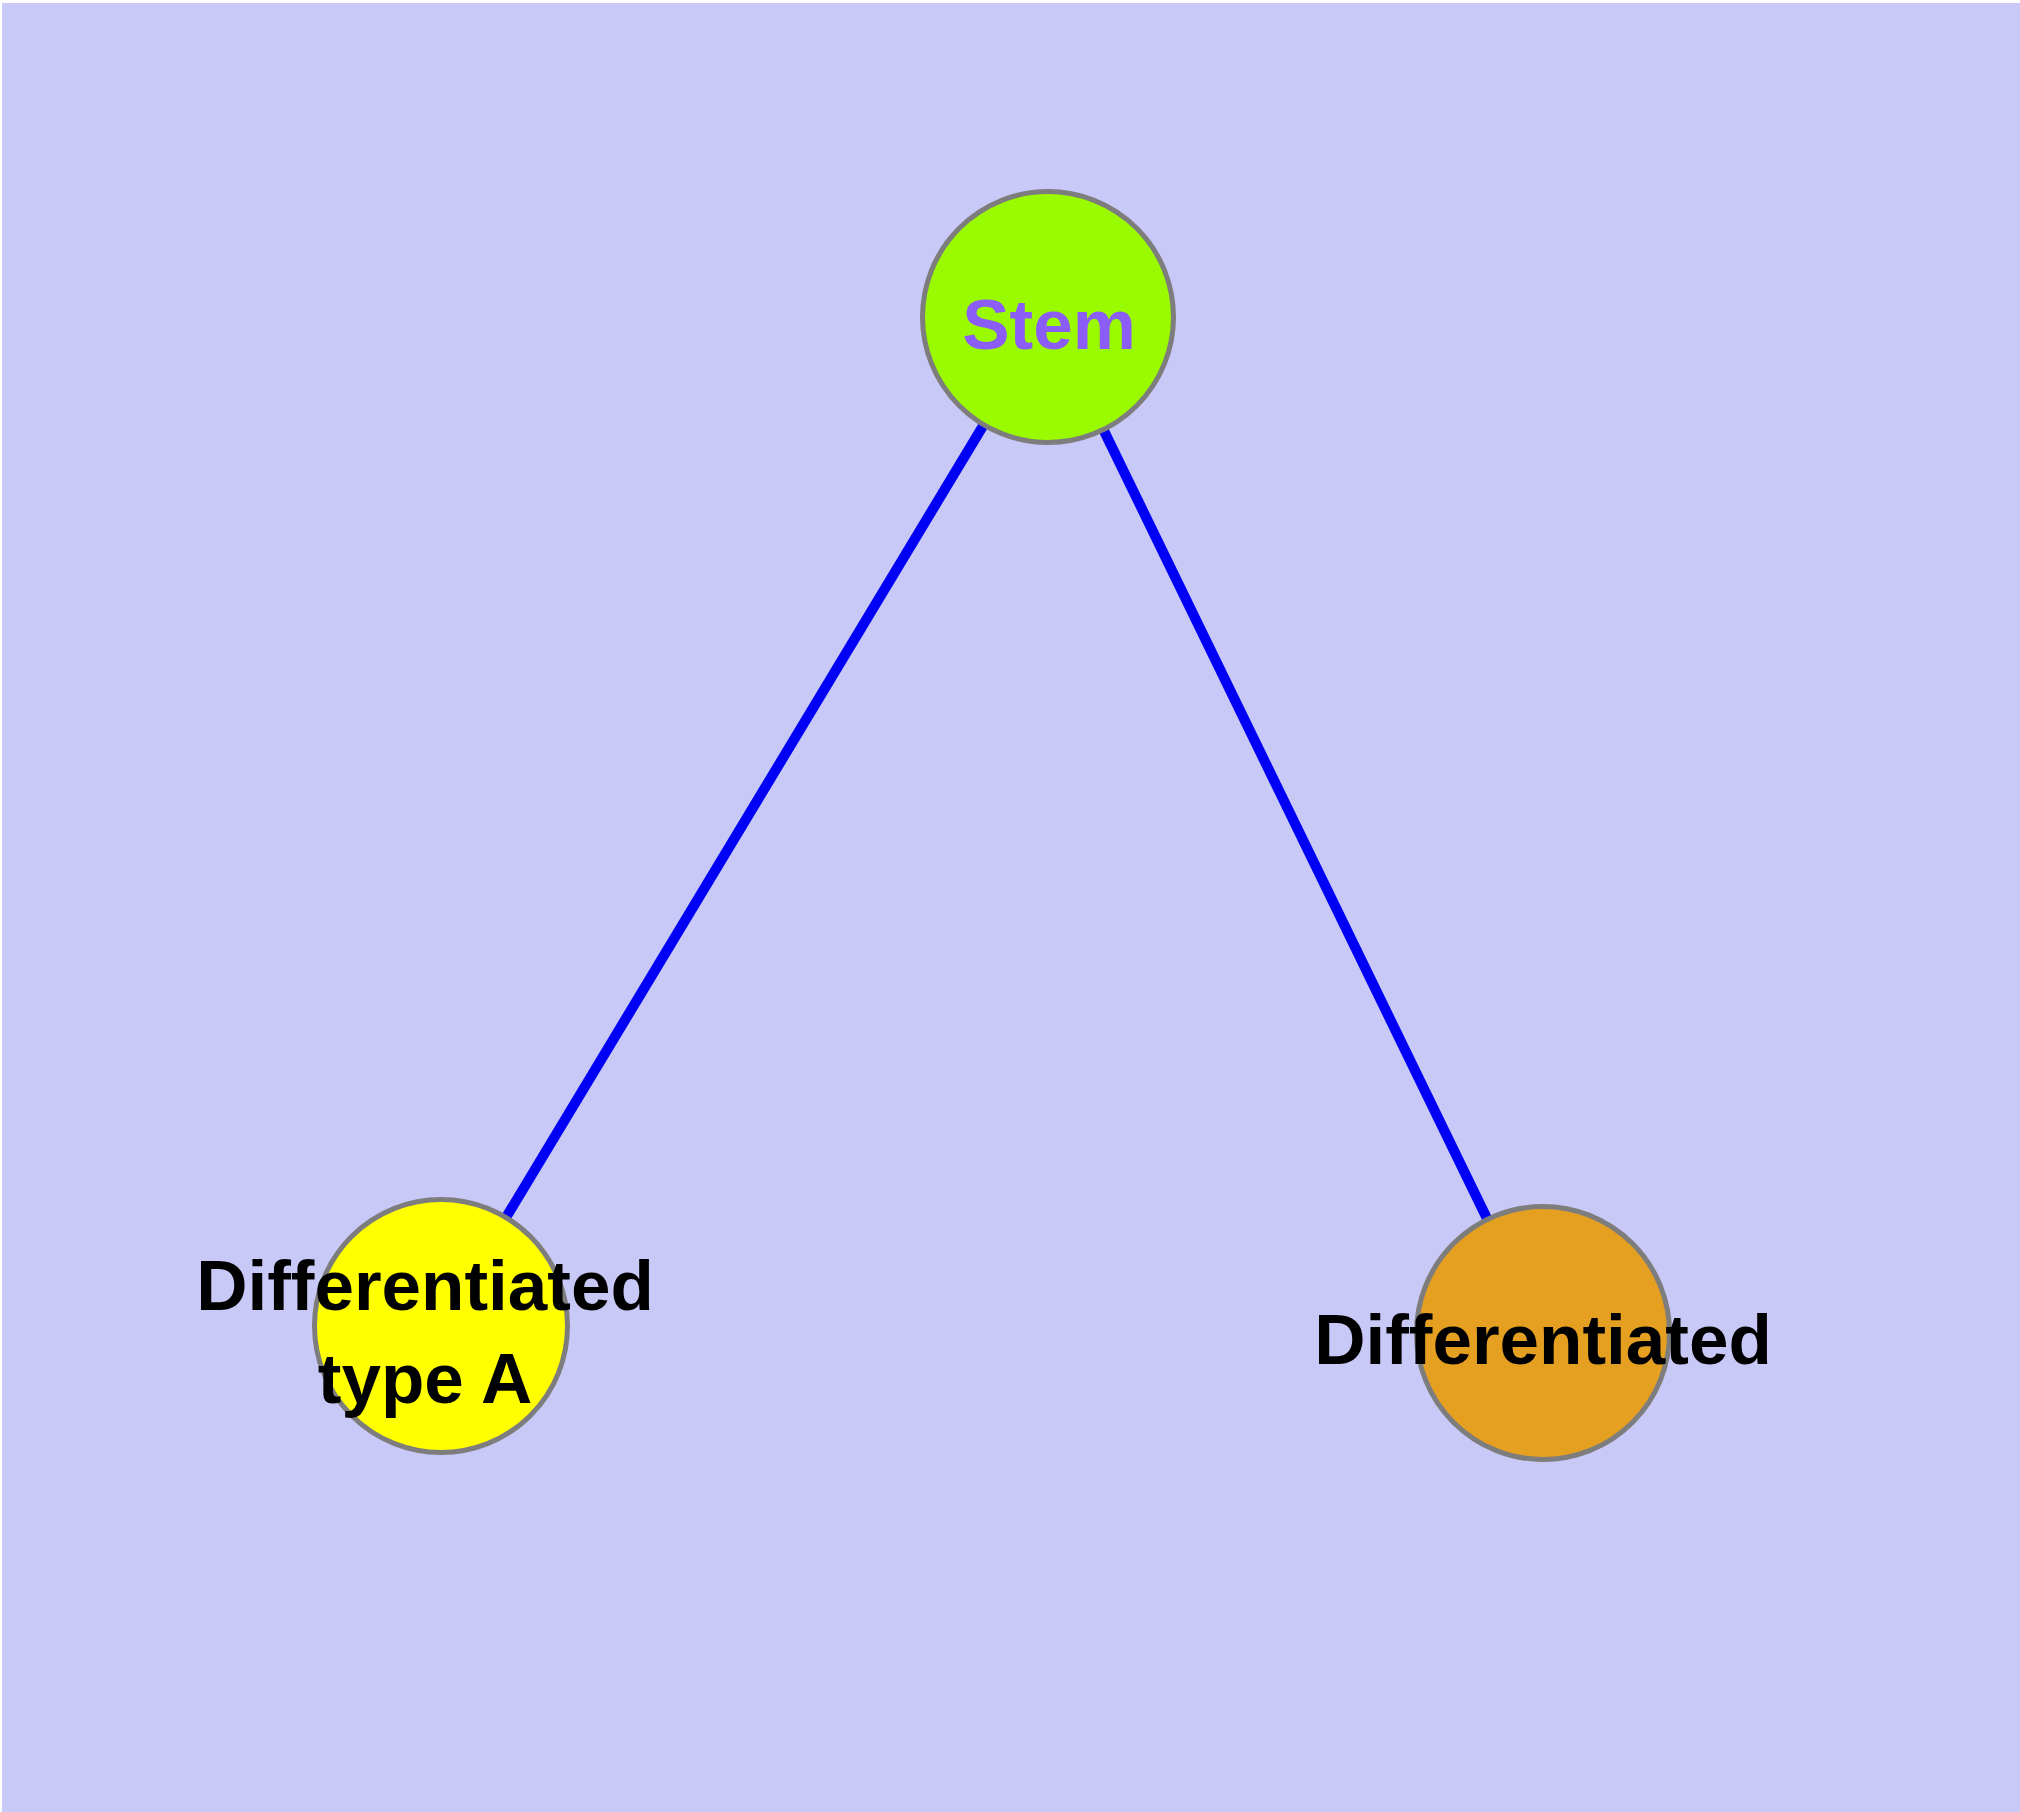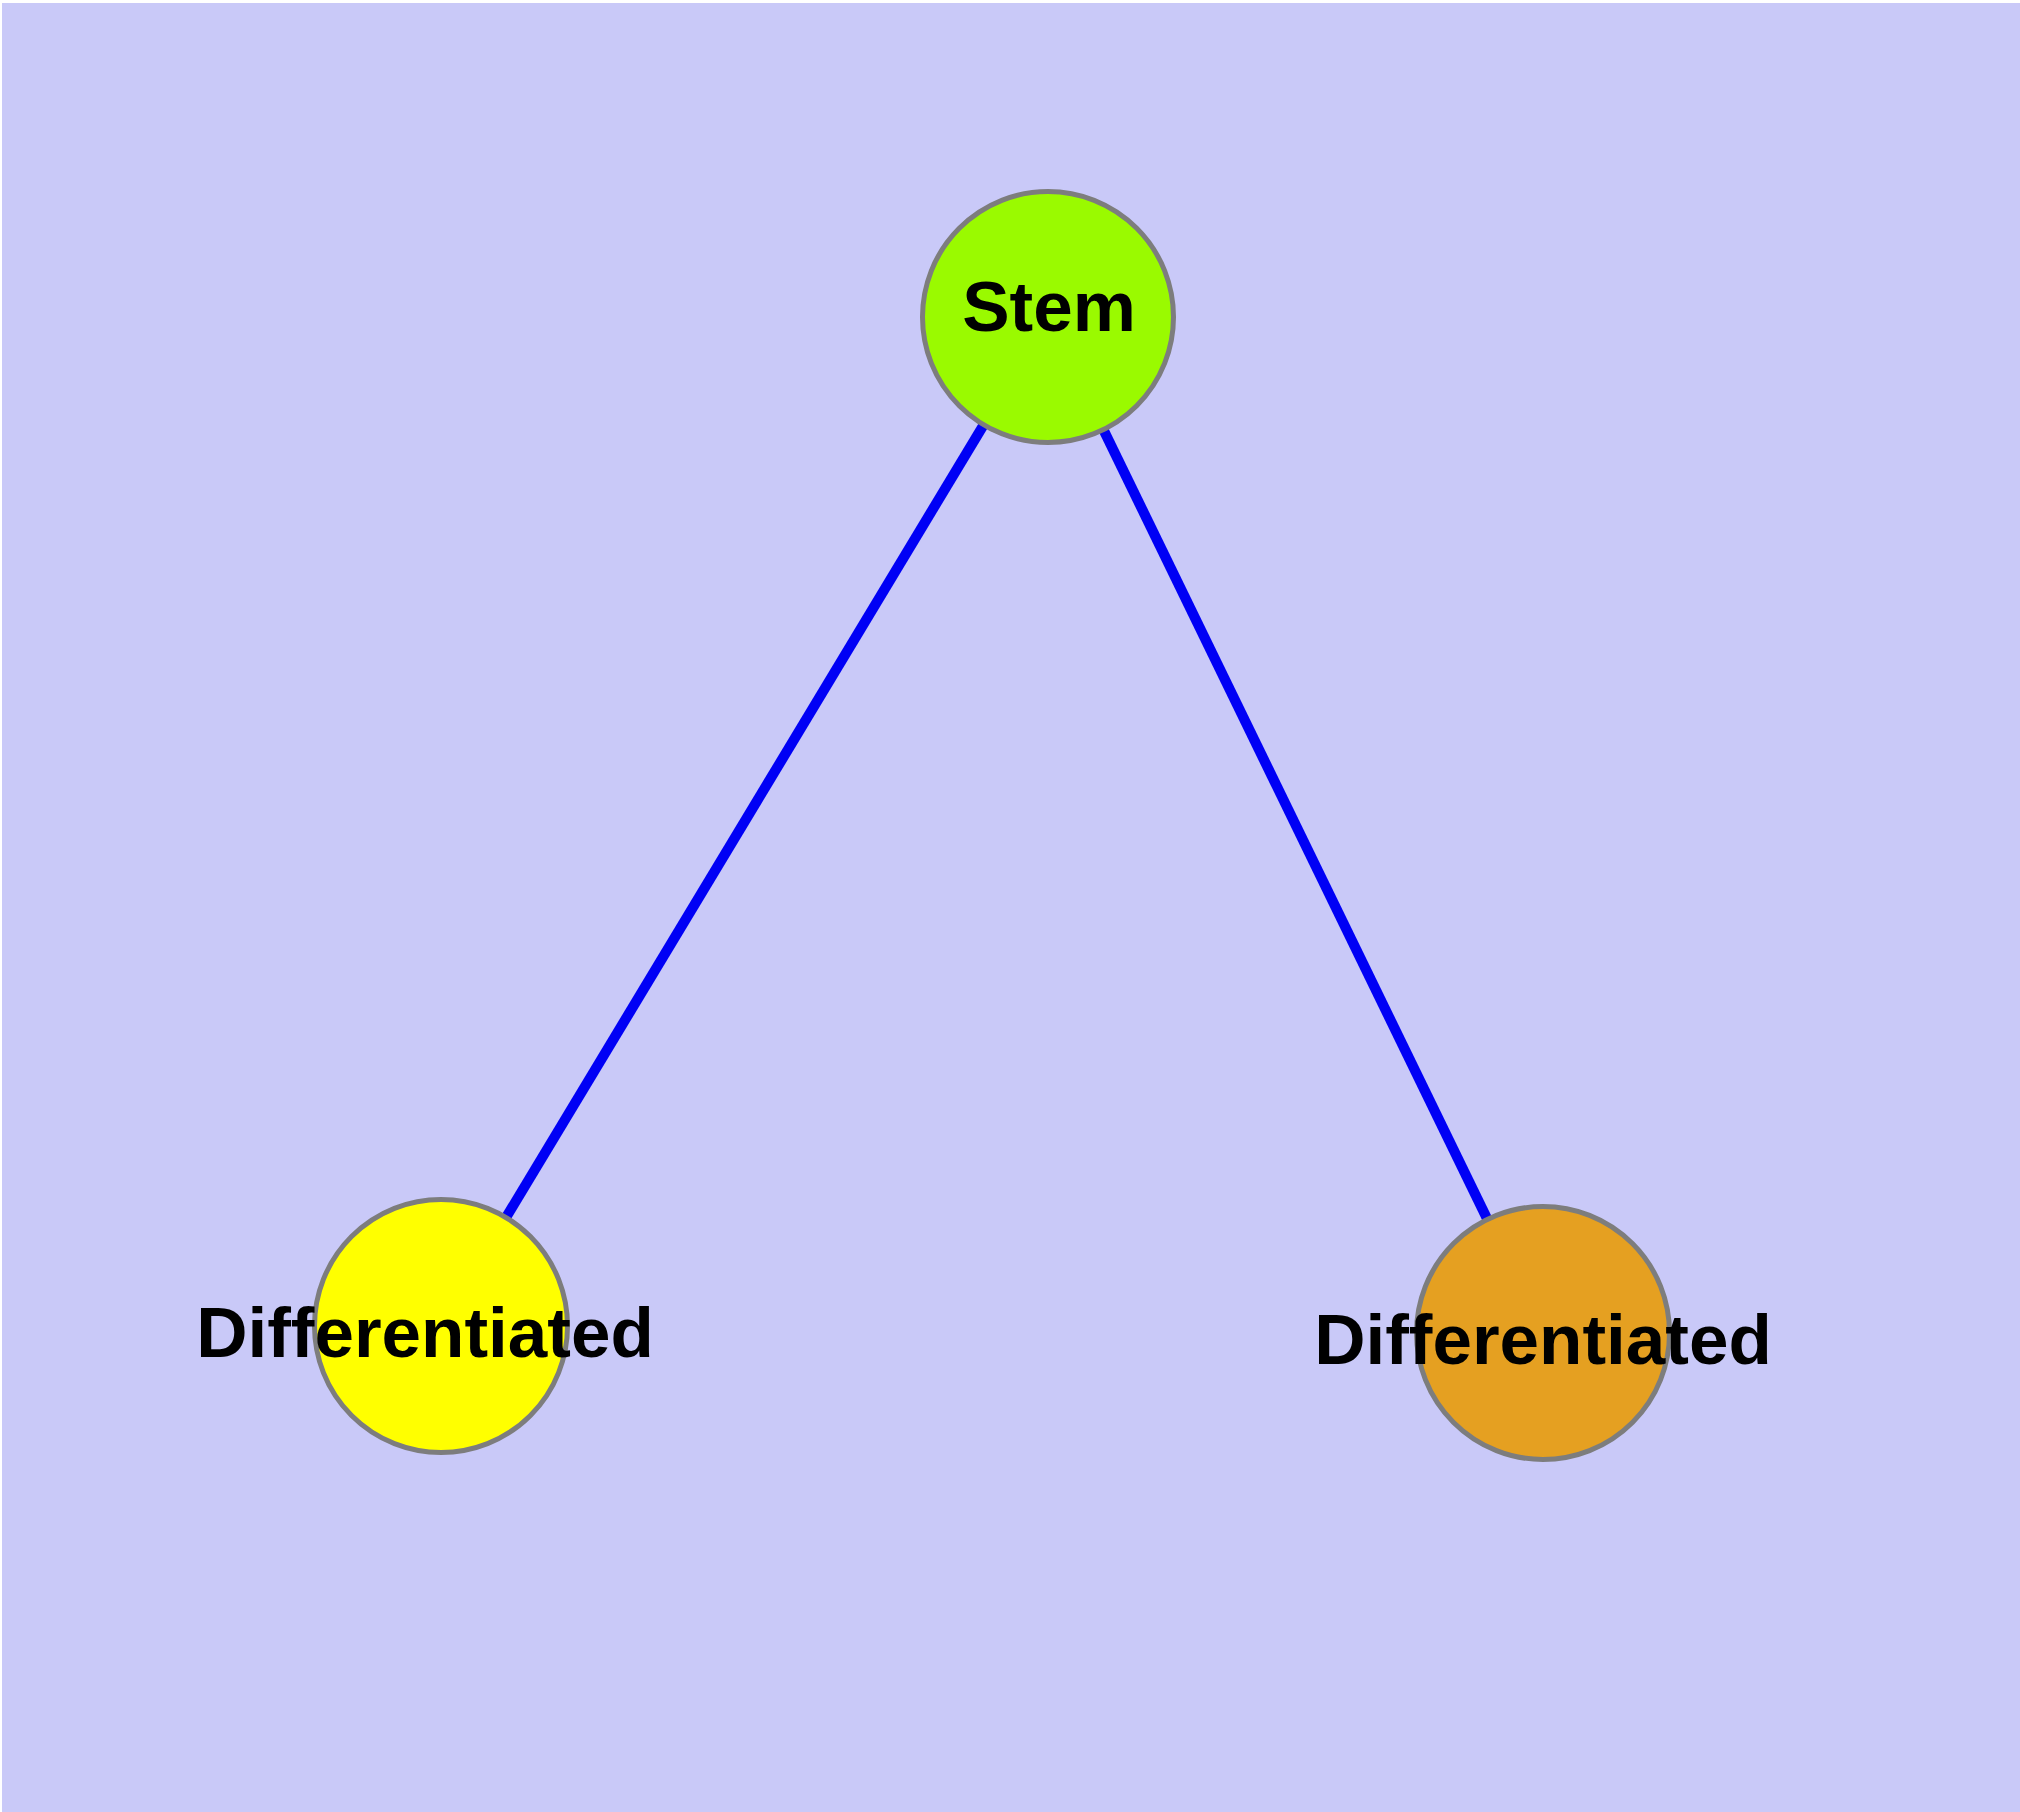--- a/index.html
+++ b/index.html
@@ -59,26 +59,27 @@
 
   <svg class="edges-layer" viewBox="0 0 2384 2138" xmlns="http://www.w3.org/2000/svg">
     <line stroke-linecap="butt" x1="1237" y1="374" x2="520" y2="1564" stroke="#0000f5" stroke-width="12"></line>
     <line stroke-linecap="butt" x1="1237" y1="374" x2="1820" y2="1573" stroke="#0000f5" stroke-width="12"></line>
   </svg>
 
   <div class="node" style="left: 920px; top: 189px; width: 256px; height: 256px; background: rgb(154, 250, 0); border-color: rgb(125, 125, 125);"></div>
   <div class="node" style="left: 312px; top: 1197px; width: 258px; height: 258px; background: rgb(255, 255, 0); border-color: rgb(125, 125, 125);"></div>
   <div class="node" style="left: 1414px; top: 1204px; width: 258px; height: 258px; background: rgb(229, 160, 33); border-color: rgb(125, 125, 125);"></div>
 
-  <div class="node-label" style="left: 1049px; top: 306px; color: #000000;">
+  <div class="node-label" style="left: 1049px; top: 324px; color: #8b5cf6;">
     <span>Stem</span>
   </div>
 
   <div class="node-label" style="left: 425px; top: 1332px; color: rgb(0, 0, 0);">
     <span>Differentiated</span>
+    <span>type A</span>
   </div>
 
   <div class="node-label" style="left: 1543px; top: 1339px; color: rgb(0, 0, 0);">
     <span>Differentiated</span>
   </div>
 
 </div>
 
 
 </body></html>

